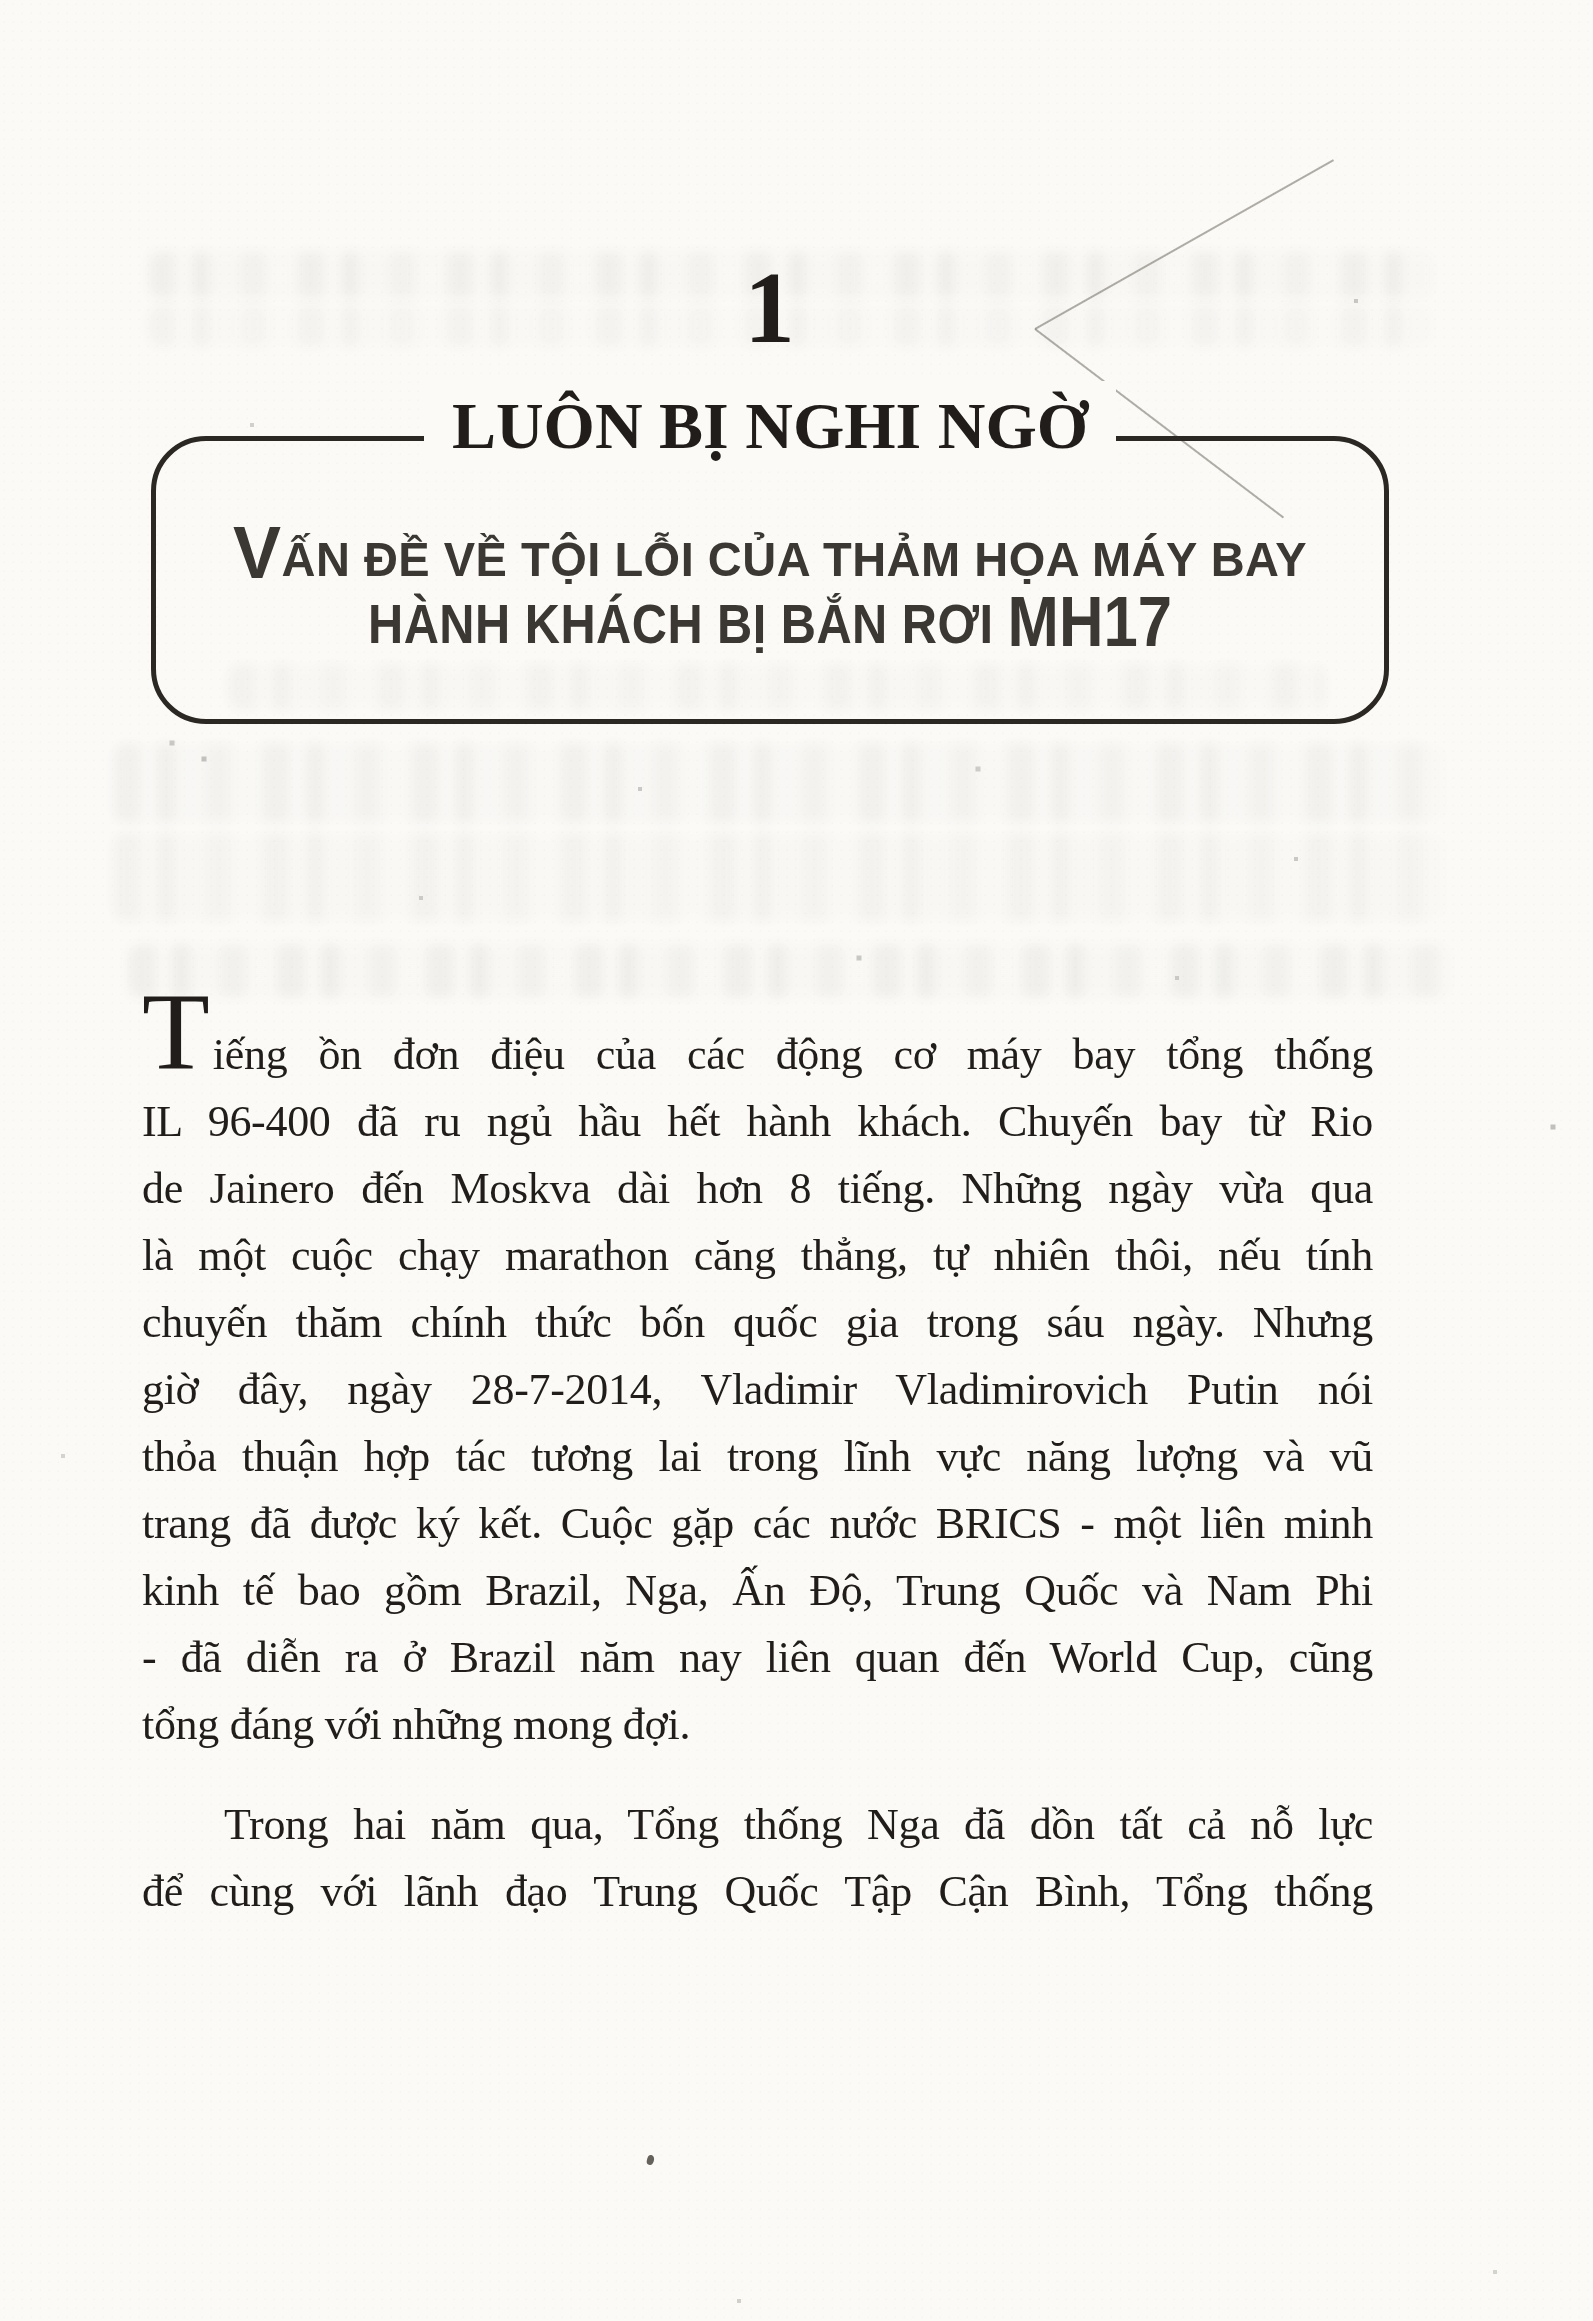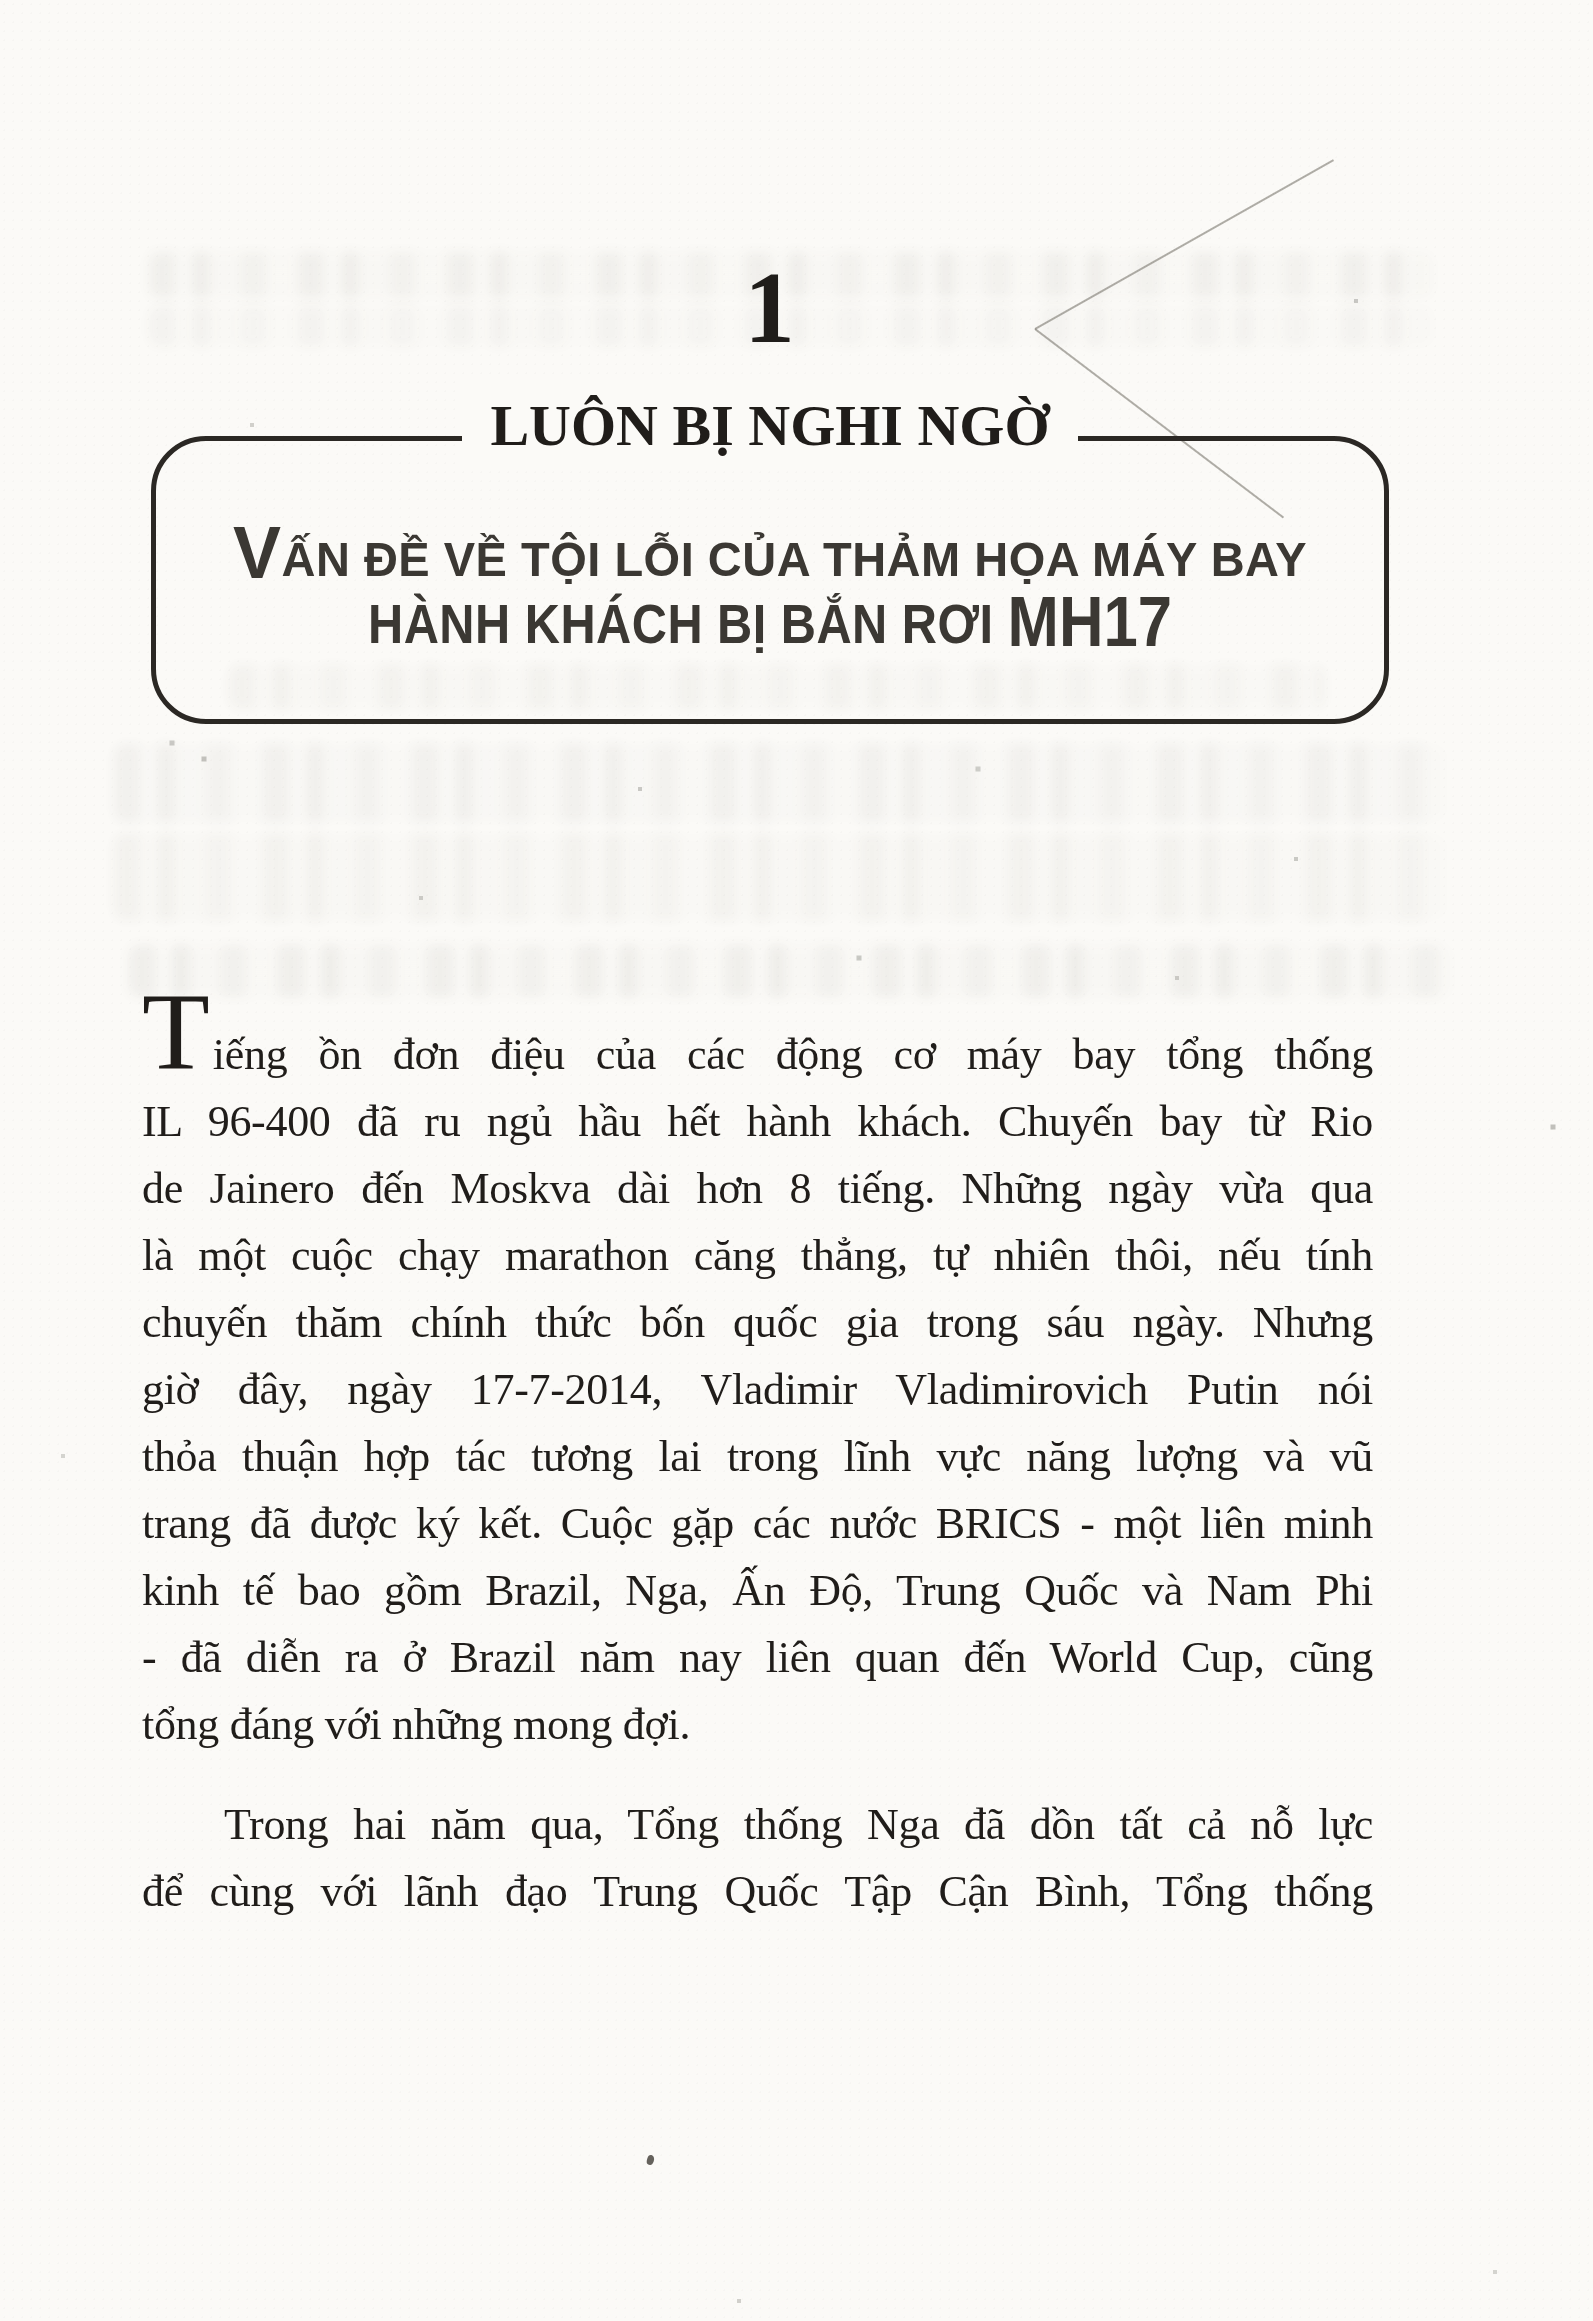--- a/index.html
+++ b/index.html
@@ -45,21 +45,21 @@
     text-align:center;font-size:101px;line-height:101px;font-weight:700;
     letter-spacing:1px;
   }
   .title-box{
     position:absolute;left:151px;top:436px;width:1238px;height:288px;
     border:5px solid var(--border,#2b2824);border-radius:55px;
     box-sizing:border-box;
   }
   .chapter-title{
     position:absolute;left:151px;top:381px;width:1238px;
-    text-align:center;font-size:58px;line-height:89px;font-weight:700;
+    text-align:center;font-size:66px;line-height:89px;font-weight:700;
     white-space:nowrap;
   }
   .chapter-title .title-text{
     background:var(--paper,#fbfaf7);padding:0 28px;display:inline-block;
   }
   .subtitle-line1{
     position:absolute;left:151px;top:533px;width:1238px;text-align:center;
     font-family:"Liberation Sans","DejaVu Sans",sans-serif;font-weight:700;
     font-size:47px;line-height:52px;color:var(--subtitle_ink,#3b3833);
     white-space:nowrap;letter-spacing:0.5px;transform:scaleY(1.04);
@@ -119,21 +119,21 @@
     <span>HÀNH KHÁCH BỊ BẮN RƠI </span><span class="flight">MH17</span>
   </div>
 
   <div class="body-text">
     <div class="para1">
       <div class="bline"><span class="dropcap">T</span><span>iếng ồn đơn điệu của các động cơ máy bay tổng thống</span></div>
       <div class="bline">IL 96-400 đã ru ngủ hầu hết hành khách. Chuyến bay từ Rio</div>
       <div class="bline">de Jainero đến Moskva dài hơn 8 tiếng. Những ngày vừa qua</div>
       <div class="bline">là một cuộc chạy marathon căng thẳng, tự nhiên thôi, nếu tính</div>
       <div class="bline">chuyến thăm chính thức bốn quốc gia trong sáu ngày. Nhưng</div>
-      <div class="bline">giờ đây, ngày 17-7-2014, Vladimir Vladimirovich Putin nói</div>
+      <div class="bline">giờ đây, ngày 28-7-2014, Vladimir Vladimirovich Putin nói</div>
       <div class="bline">thỏa thuận hợp tác tương lai trong lĩnh vực năng lượng và vũ</div>
       <div class="bline">trang đã được ký kết. Cuộc gặp các nước BRICS - một liên minh</div>
       <div class="bline">kinh tế bao gồm Brazil, Nga, Ấn Độ, Trung Quốc và Nam Phi</div>
       <div class="bline">- đã diễn ra ở Brazil năm nay liên quan đến World Cup, cũng</div>
       <div class="bline para-end">tổng đáng với những mong đợi.</div>
     </div>
     <div class="para2">
       <div class="bline indent">Trong hai năm qua, Tổng thống Nga đã dồn tất cả nỗ lực</div>
       <div class="bline">để cùng với lãnh đạo Trung Quốc Tập Cận Bình, Tổng thống</div>
     </div>

